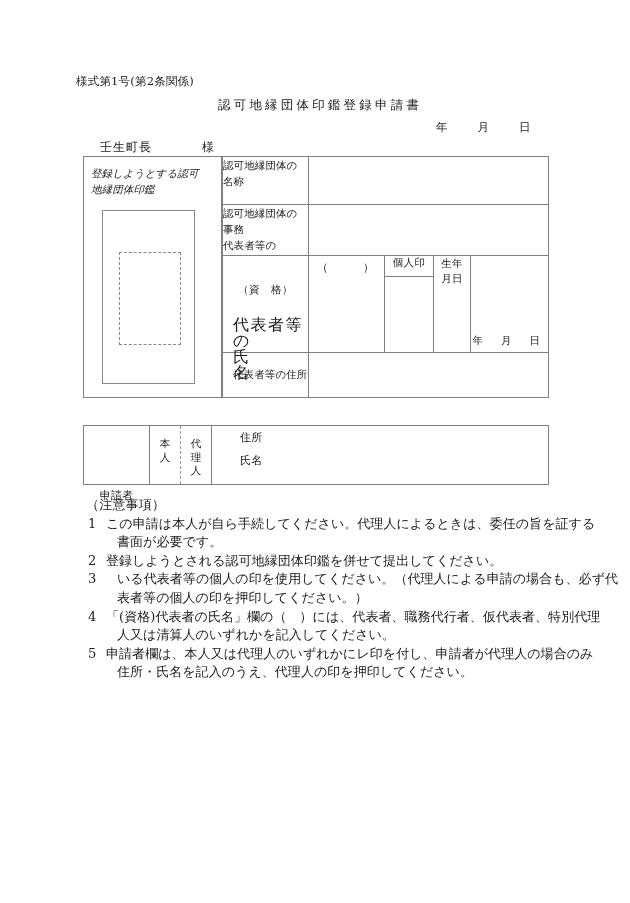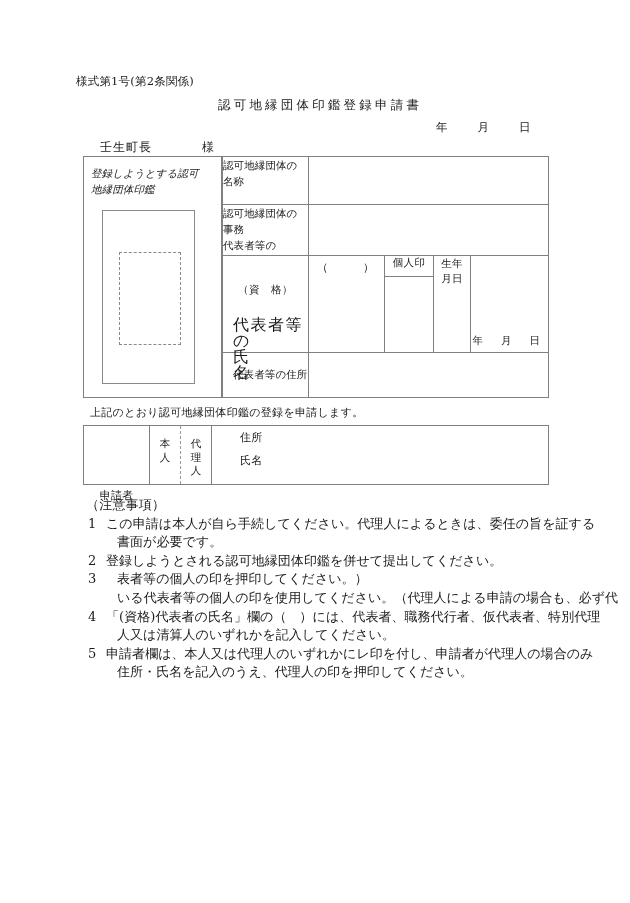--- a/index.html
+++ b/index.html
@@ -393,21 +393,20 @@
       </tr>
       <tr style="height:45px">
         <td class="addr-label">
           <span class="t">代表者等の住所</span>
         </td>
         <td colspan="4"></td>
       </tr>
     </tbody>
   </table>
 
-  <div class="statement">上記のとおり認可地縁団体印鑑の登録を申請します。</div>
 
   <table class="appl-table">
     <colgroup>
       <col style="width:66px">
       <col style="width:31px">
       <col style="width:31px">
       <col style="width:337px">
     </colgroup>
     <tbody>
       <tr>
@@ -449,22 +448,22 @@
     <div class="note-item">
       <div class="note-num">2</div>
       <div class="note-body">
         <span class="ln">登録しようとされる認可地縁団体印鑑を併せて提出してください。</span>
       </div>
     </div>
 
     <div class="note-item">
       <div class="note-num">3</div>
       <div class="note-body">
+        <span class="ln i">いる代表者等の個人の印を使用してください。（代理人による申請の場合も、必ず代</span>
         <span class="ln i">表者等の個人の印を押印してください。）</span>
-        <span class="ln i">いる代表者等の個人の印を使用してください。（代理人による申請の場合も、必ず代</span>
       </div>
     </div>
 
     <div class="note-item">
       <div class="note-num">4</div>
       <div class="note-body">
         <span class="ln">「(資格)代表者の氏名」欄の（　）には、代表者、職務代行者、仮代表者、特別代理</span>
         <span class="ln i">人又は清算人のいずれかを記入してください。</span>
       </div>
     </div>

